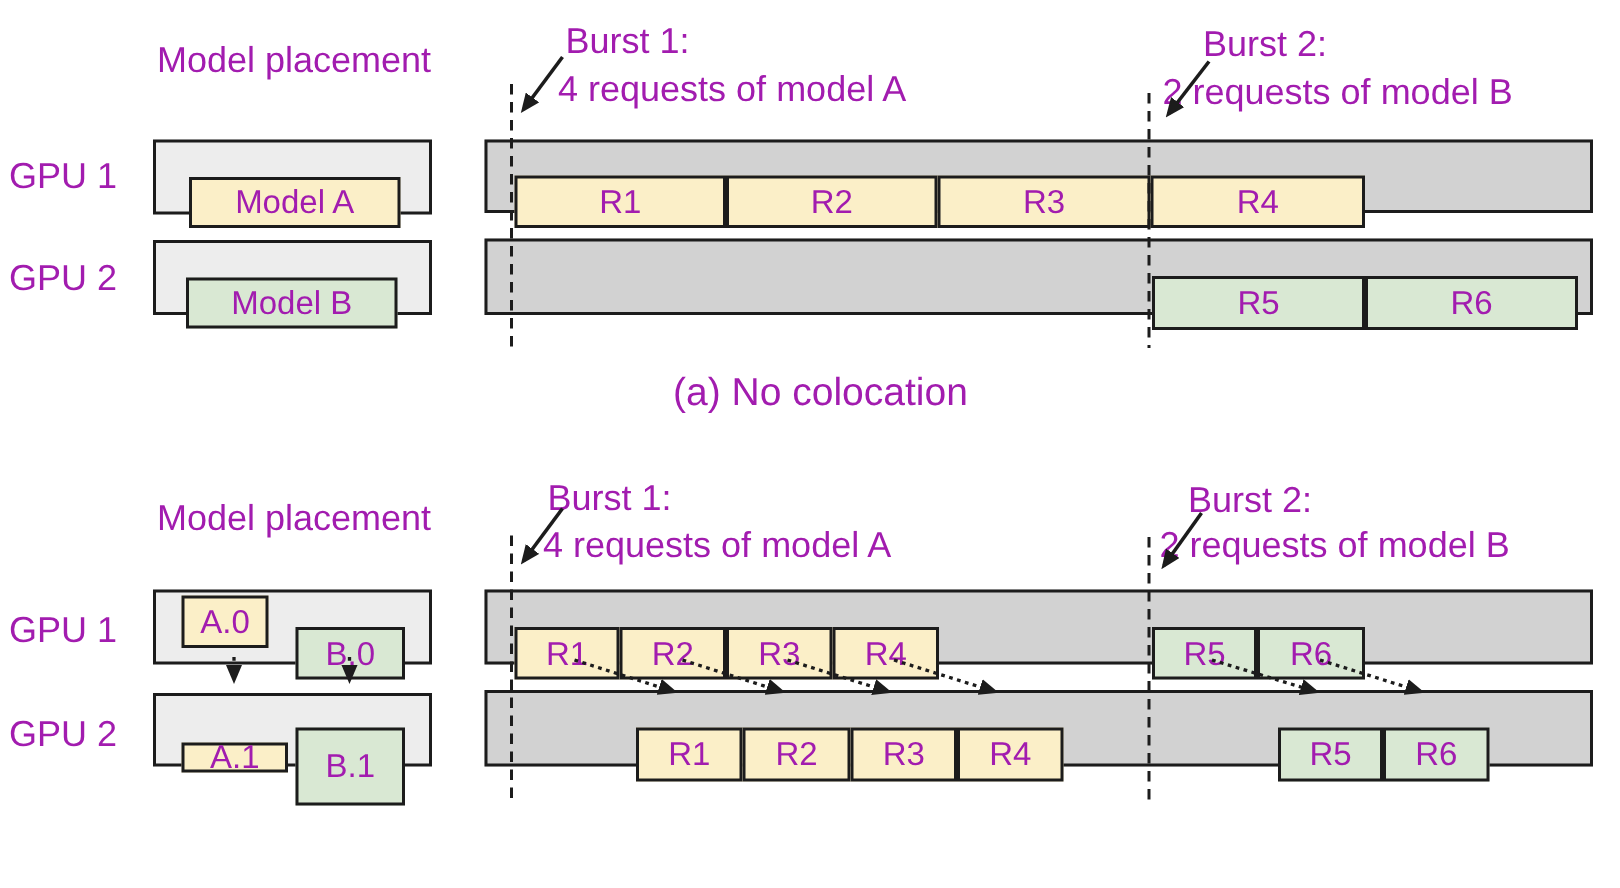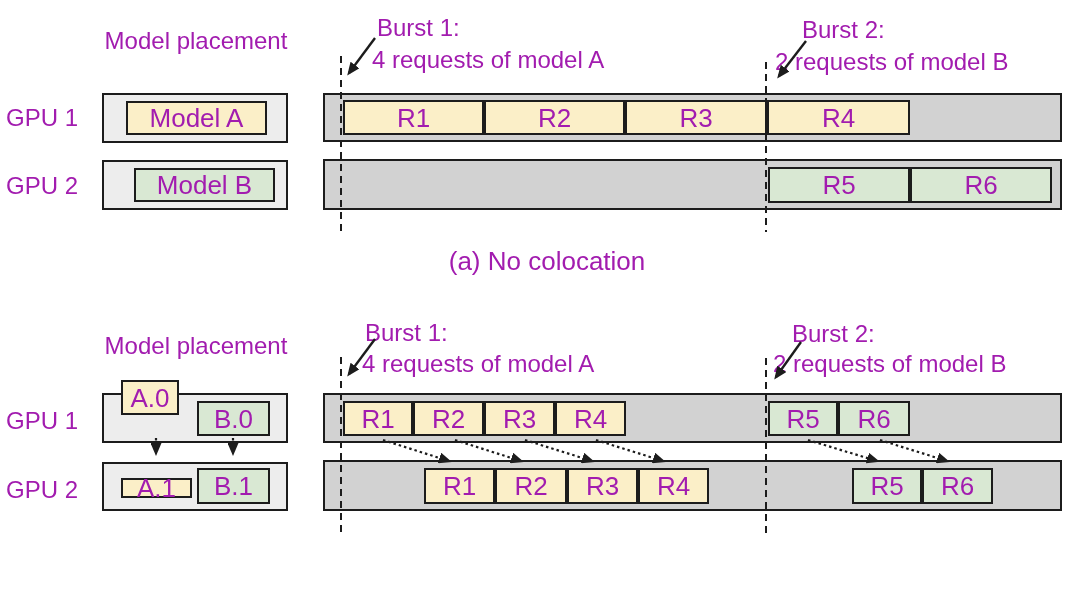--- a/index.html
+++ b/index.html
@@ -7,21 +7,21 @@
     position:relative;width:1080px;height:592px;background:#ffffff;
     font-family:"Liberation Sans",sans-serif;color:#a21caf;overflow:hidden;
   }
   .lbl{position:absolute;font-size:24px;line-height:1.15;white-space:nowrap;}
   .caption{position:absolute;font-size:26px;text-align:center;white-space:nowrap;margin-top:10px;}
   .pbox{position:absolute;background:var(--placement_box_fill);border:2px solid var(--outline);box-sizing:border-box;}
   .track{position:absolute;background:var(--timeline_track_fill);border:2px solid var(--outline);box-sizing:border-box;}
   .block{
     position:absolute;border:2px solid var(--outline);box-sizing:border-box;
     display:flex;align-items:center;justify-content:center;
-    font-size:26px;line-height:1;white-space:nowrap;
+    font-size:22px;line-height:1;white-space:nowrap;margin-top:17px;
   }
   .fill-a{background:var(--model_a_fill);}
   .fill-b{background:var(--model_b_fill);}
   #overlay{position:absolute;left:0;top:0;z-index:10;pointer-events:none;}
   .dash{stroke:var(--outline);stroke-width:2;stroke-dasharray:7 5;fill:none;}
   .solidarrow{stroke:var(--outline);stroke-width:2.4;fill:none;}
   .dotarrow{stroke:var(--outline);stroke-width:2.2;stroke-dasharray:2.5 3;fill:none;}
 </style>
 </head>
 <body>
@@ -29,21 +29,21 @@
 <div id="canvas">
 
   <div class="lbl" style="left:86px;top:27px;width:220px;text-align:center;">Model placement</div>
 
   <div class="lbl" style="left:6px;top:104px;">GPU 1</div>
   <div class="lbl" style="left:6px;top:172px;">GPU 2</div>
 
   <div class="pbox" style="left:102px;top:93px;width:186px;height:50px;"></div>
   <div class="block fill-a" style="left:126px;top:101px;width:141px;height:34px;">Model A</div>
   <div class="pbox" style="left:102px;top:160px;width:186px;height:50px;"></div>
-  <div class="block fill-b" style="left:134px;top:168px;width:141px;height:34px;">Model B</div>
+  <div class="block fill-b" style="left:124px;top:168px;width:141px;height:34px;">Model B</div>
 
   <div class="track" style="left:323px;top:93px;width:739px;height:49px;"></div>
   <div class="block fill-a" style="left:343px;top:100px;width:141px;height:35px;">R1</div>
   <div class="block fill-a" style="left:484px;top:100px;width:141px;height:35px;">R2</div>
   <div class="block fill-a" style="left:625px;top:100px;width:142px;height:35px;">R3</div>
   <div class="block fill-a" style="left:767px;top:100px;width:143px;height:35px;">R4</div>
 
   <div class="track" style="left:323px;top:159px;width:739px;height:51px;"></div>
   <div class="block fill-b" style="left:768px;top:167px;width:142px;height:36px;">R5</div>
   <div class="block fill-b" style="left:910px;top:167px;width:142px;height:36px;">R6</div>
@@ -58,21 +58,21 @@
   <div class="lbl" style="left:86px;top:332px;width:220px;text-align:center;">Model placement</div>
 
   <div class="lbl" style="left:6px;top:407px;">GPU 1</div>
   <div class="lbl" style="left:6px;top:476px;">GPU 2</div>
 
   <div class="pbox" style="left:102px;top:393px;width:186px;height:50px;"></div>
   <div class="block fill-a" style="left:121px;top:380px;width:58px;height:35px;">A.0</div>
   <div class="block fill-b" style="left:197px;top:401px;width:73px;height:35px;">B.0</div>
   <div class="pbox" style="left:102px;top:462px;width:186px;height:49px;"></div>
   <div class="block fill-a" style="left:121px;top:478px;width:71px;height:20px;">A.1</div>
-  <div class="block fill-b" style="left:197px;top:468px;width:73px;height:36px;">B.1</div>
+  <div class="block fill-b" style="left:197px;top:468px;width:73px;height:52px;">B.1</div>
 
   <div class="track" style="left:323px;top:393px;width:739px;height:50px;"></div>
   <div class="block fill-a" style="left:343px;top:401px;width:70px;height:35px;">R1</div>
   <div class="block fill-a" style="left:413px;top:401px;width:71px;height:35px;">R2</div>
   <div class="block fill-a" style="left:484px;top:401px;width:71px;height:35px;">R3</div>
   <div class="block fill-a" style="left:555px;top:401px;width:71px;height:35px;">R4</div>
   <div class="block fill-b" style="left:768px;top:401px;width:70px;height:35px;">R5</div>
   <div class="block fill-b" style="left:838px;top:401px;width:72px;height:35px;">R6</div>
 
   <div class="track" style="left:323px;top:460px;width:739px;height:51px;"></div>

